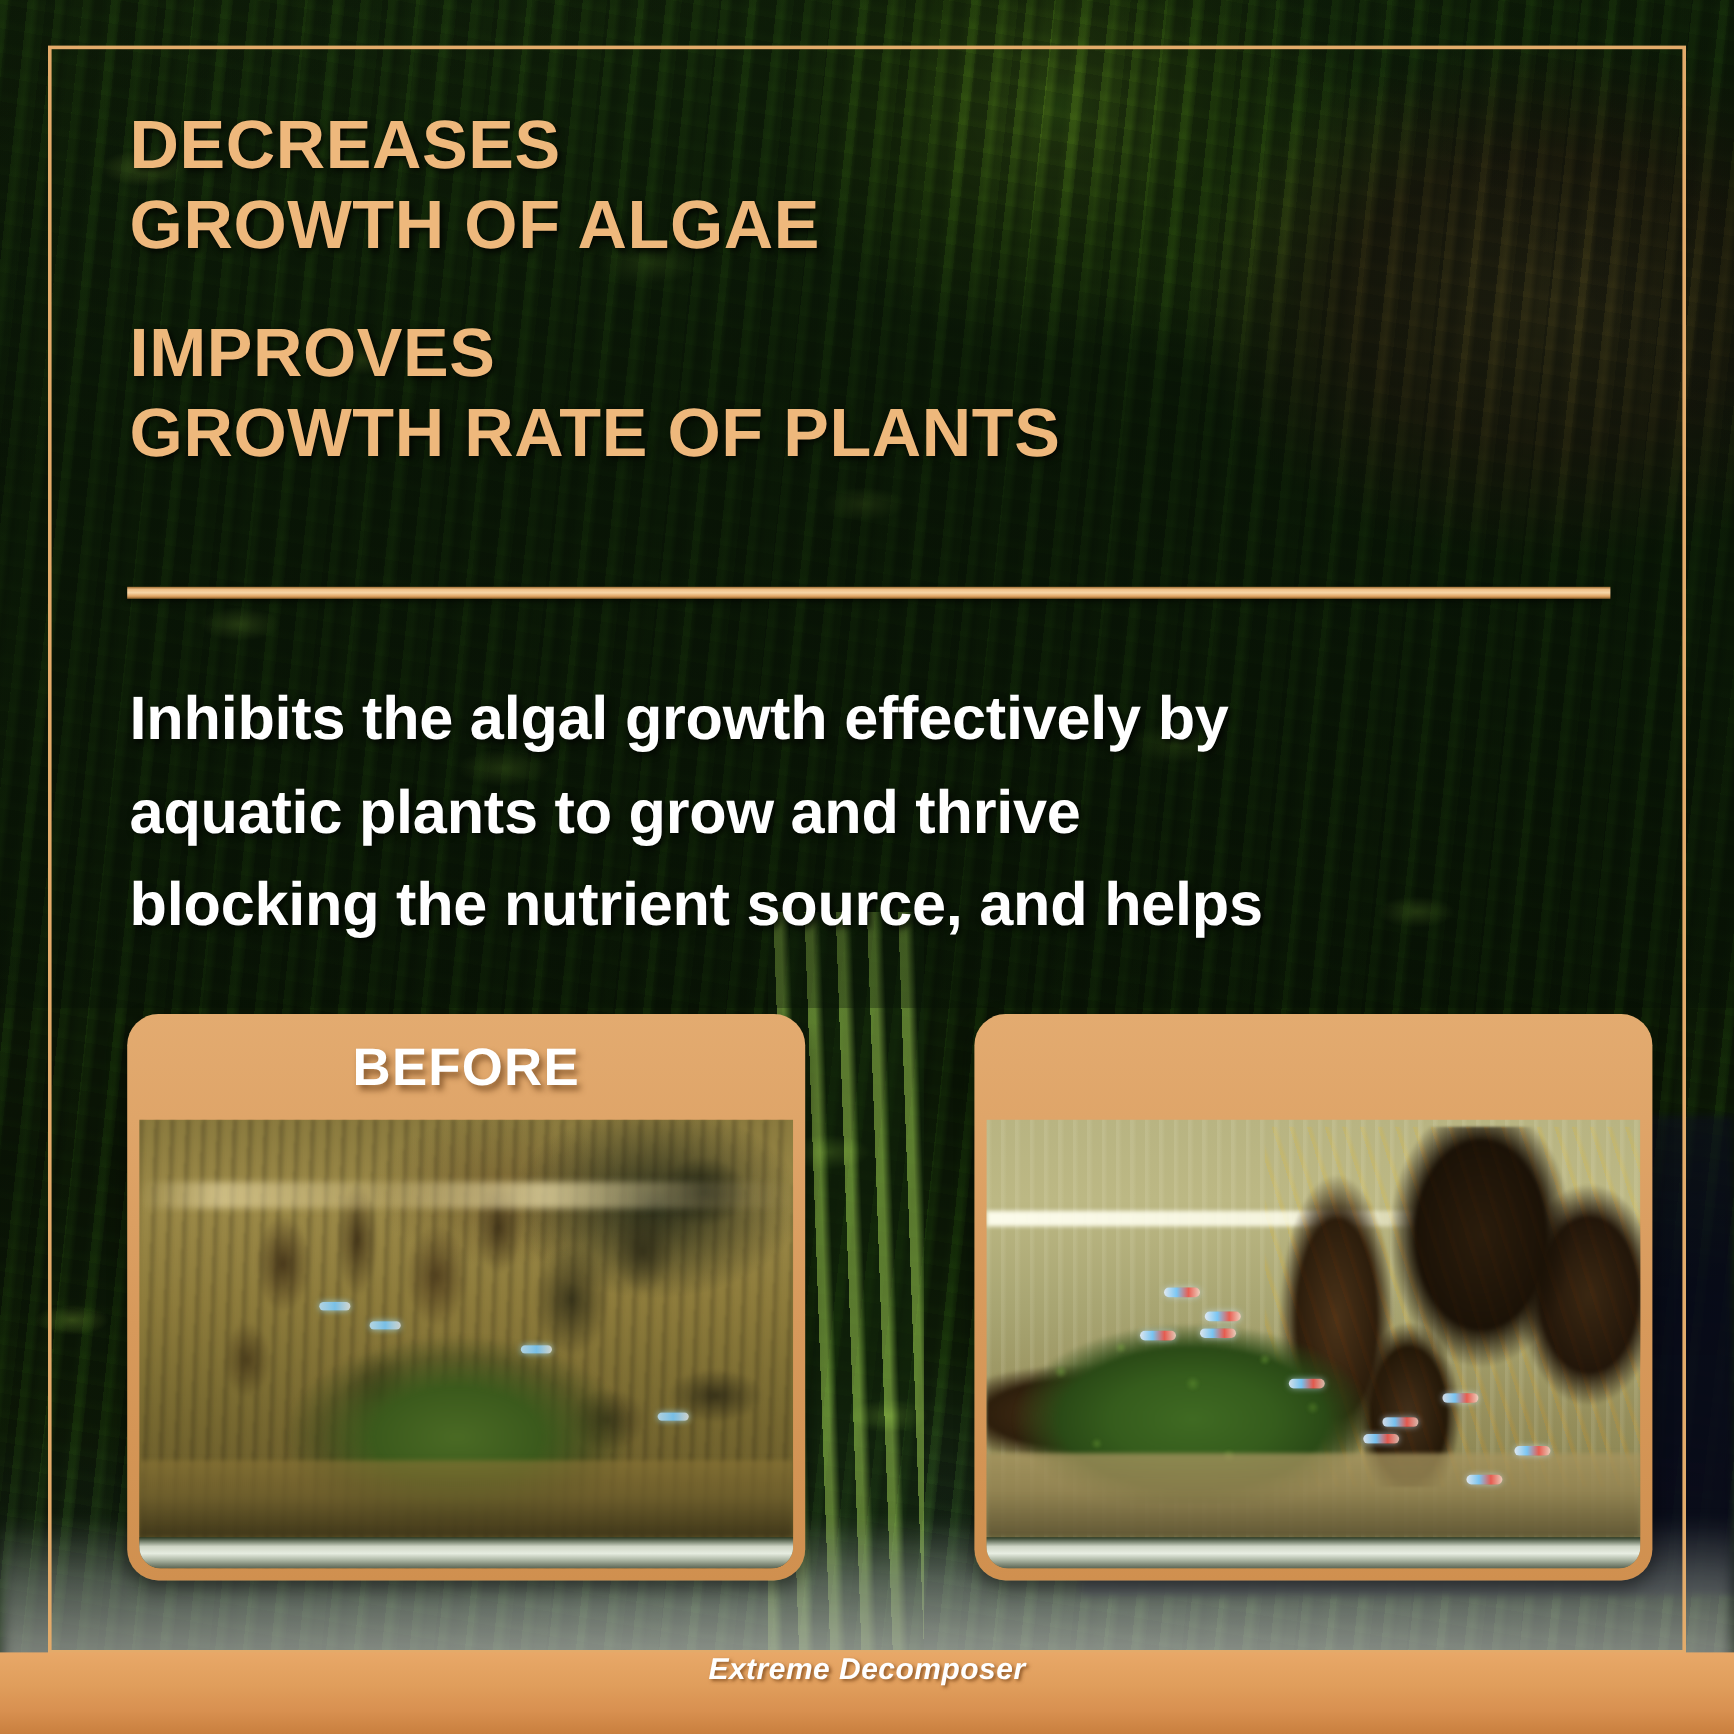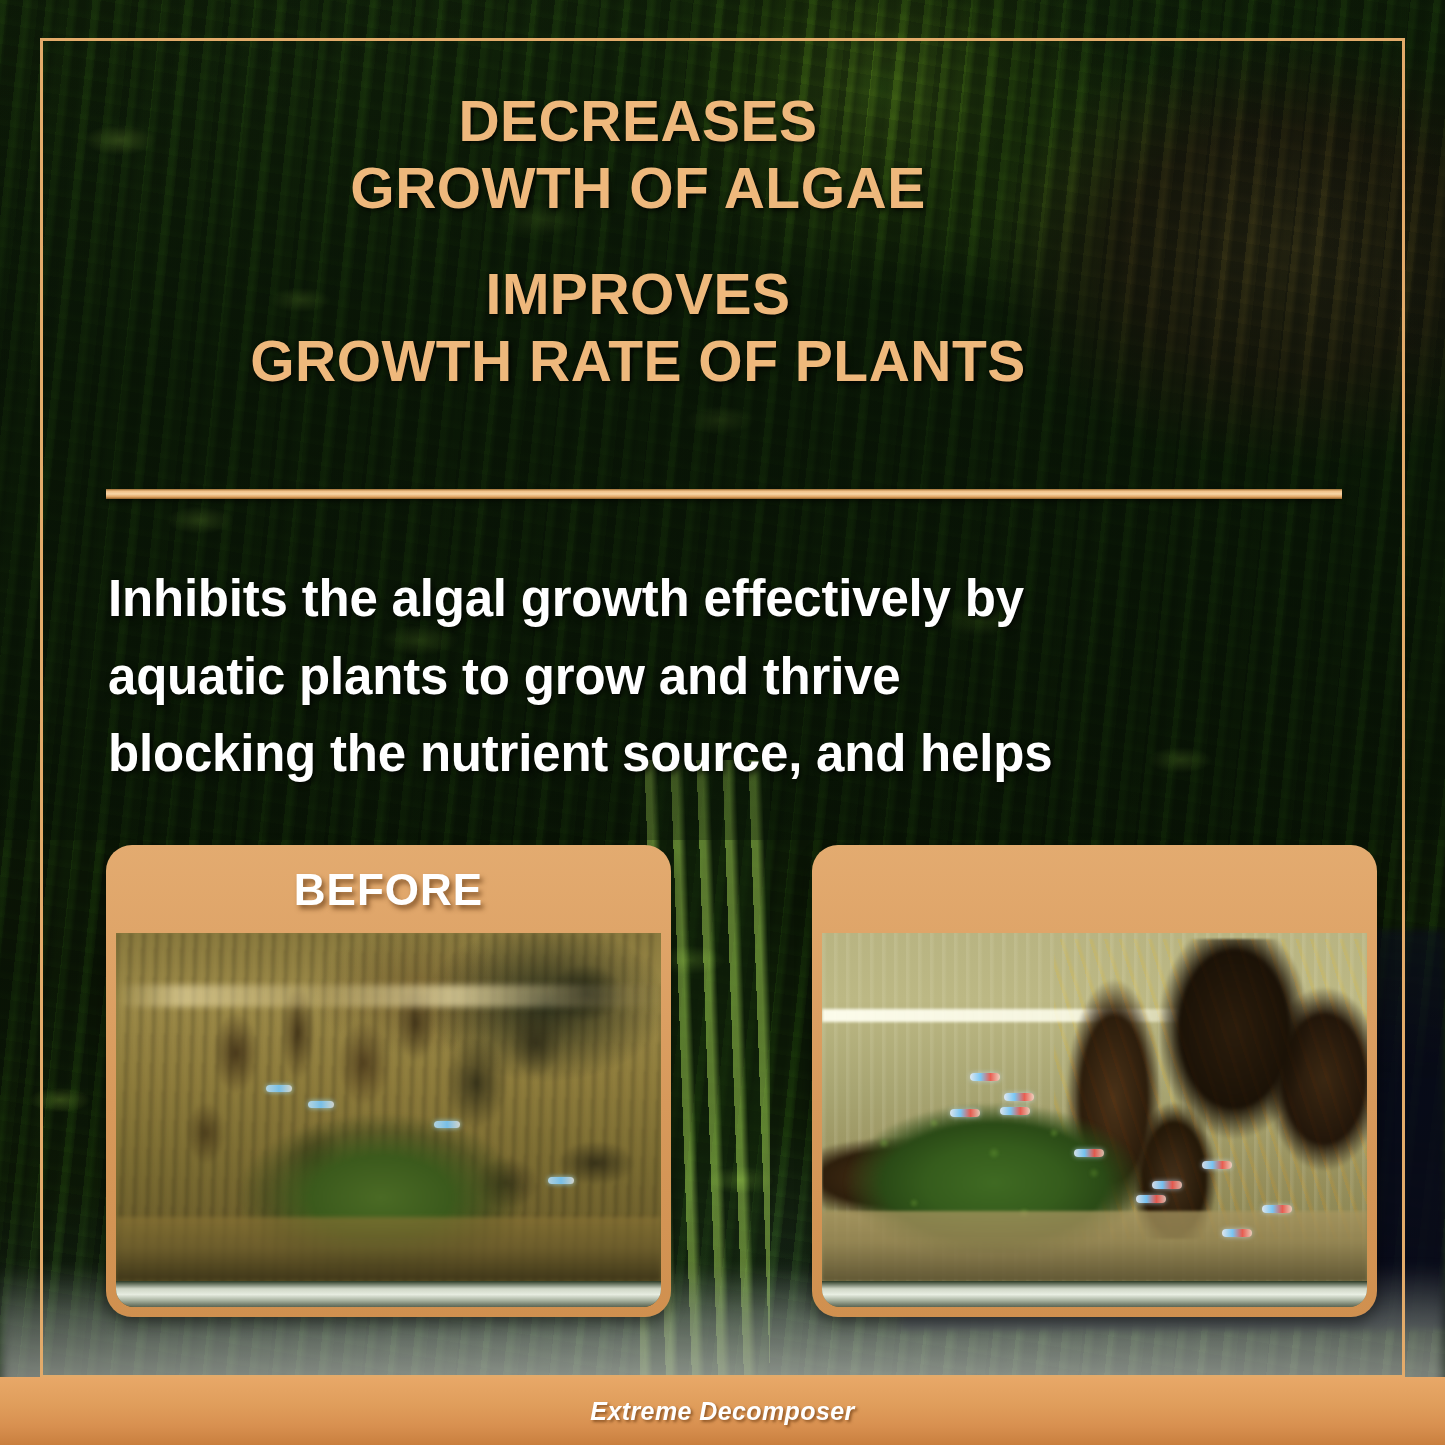--- a/index.html
+++ b/index.html
@@ -119,21 +119,21 @@
   }
   .headline-line {
     color: #eeb87c;
     font-size: 57px;
     font-weight: bold;
     letter-spacing: 0.5px;
     line-height: 1.18;
     text-shadow: 2px 2px 5px rgba(0,0,0,0.85);
     white-space: nowrap;
   }
-  .headline-block { margin-bottom: 0; text-align: center; }
+  .headline-block { margin-bottom: 0; }
   .headline-block.second { margin-top: 38px; }
 
   
   .divider {
     position: absolute;
     left: 106px; top: 489px;
     width: 1236px; height: 10px;
     background: linear-gradient(180deg, #9c6c32 0%, #f0c189 22%, #f7d5a6 50%, #e0a564 78%, #8a5c28 100%);
     box-shadow: 0 2px 4px rgba(0,0,0,0.55);
   }
@@ -347,21 +347,20 @@
     box-shadow: 0 0 5px rgba(200,230,255,0.6);
   }
 
   
   .footer-bar {
     position: absolute;
     left: 0; bottom: 0;
     width: 1445px; height: 68px;
     background: linear-gradient(180deg, #e8a868 0%, #e09e5c 40%, #d89050 72%, #c97f3e 100%);
     display: flex;
-    align-items: center;
     justify-content: center;
   }
   .footer-text {
     color: #ffffff;
     font-size: 25px;
     font-weight: bold;
     font-style: italic;
     letter-spacing: 0.4px;
     text-shadow: 2px 2px 3px rgba(110,60,18,0.70);
   }

